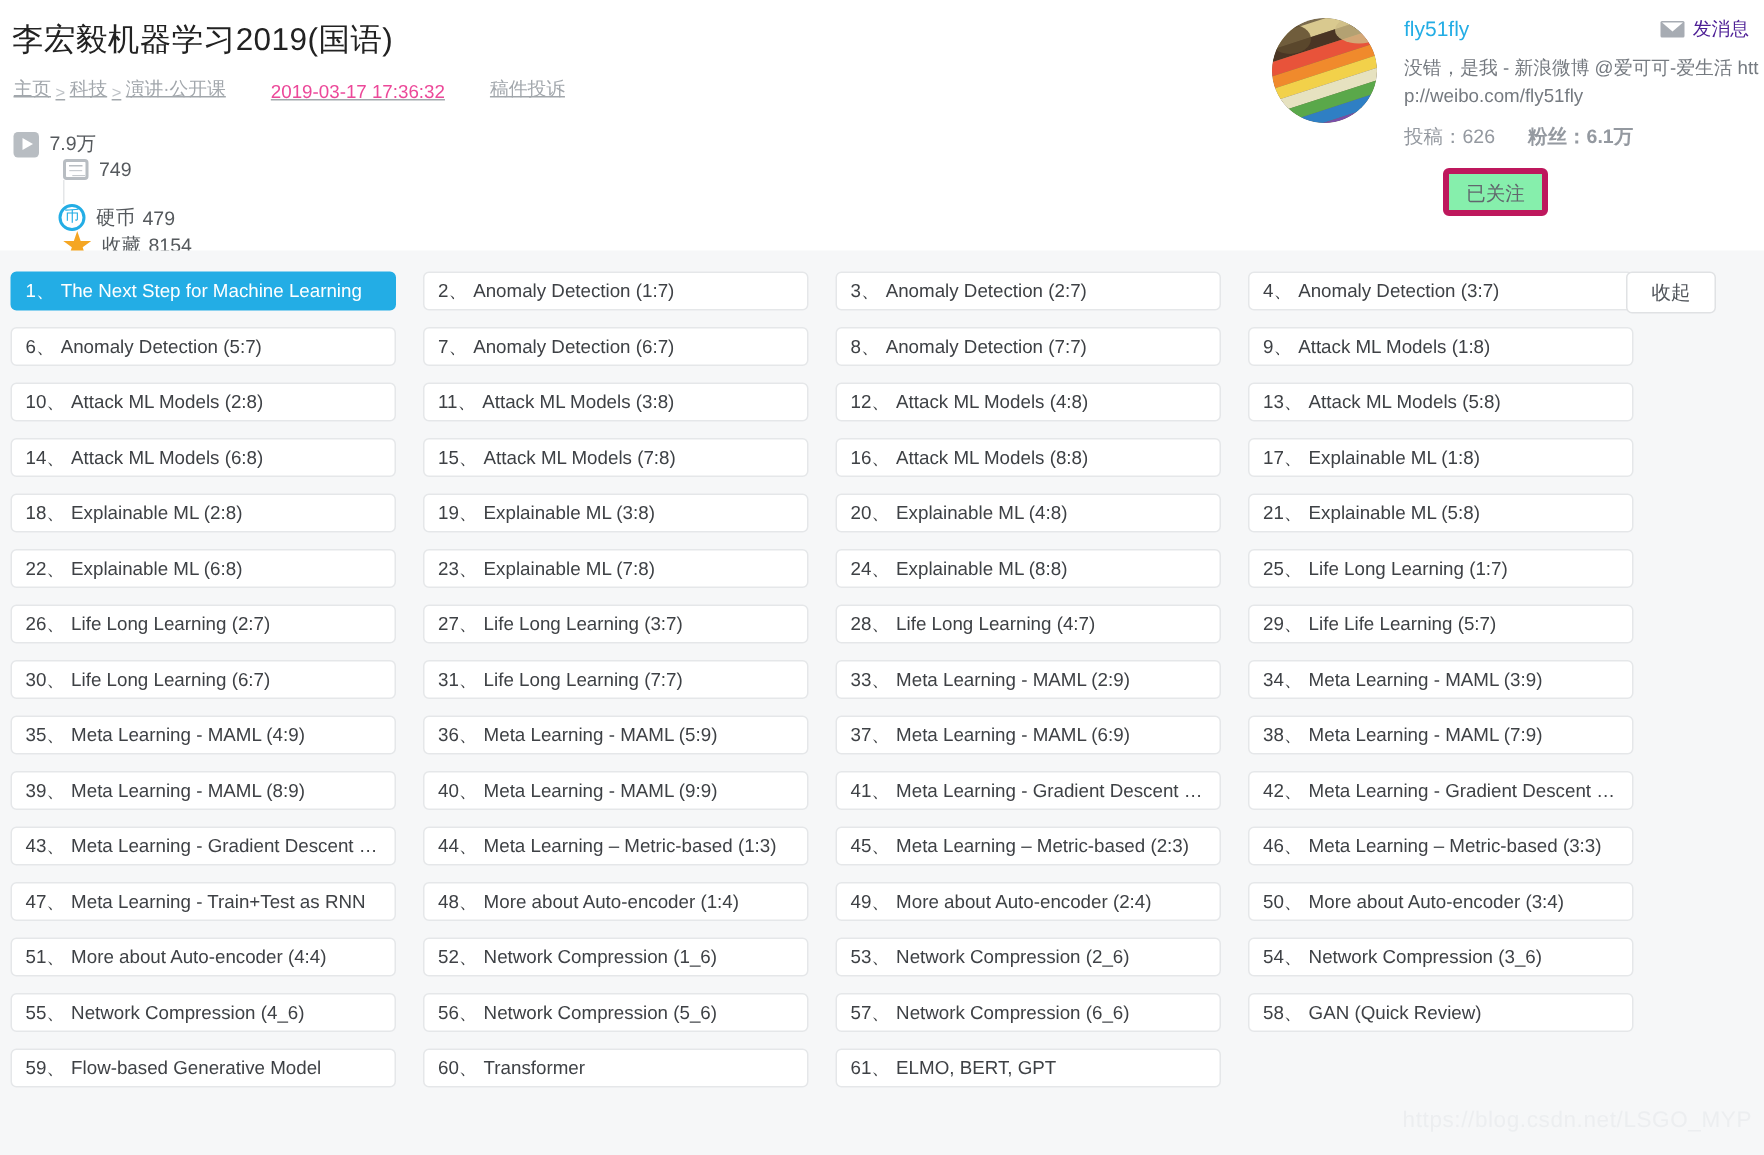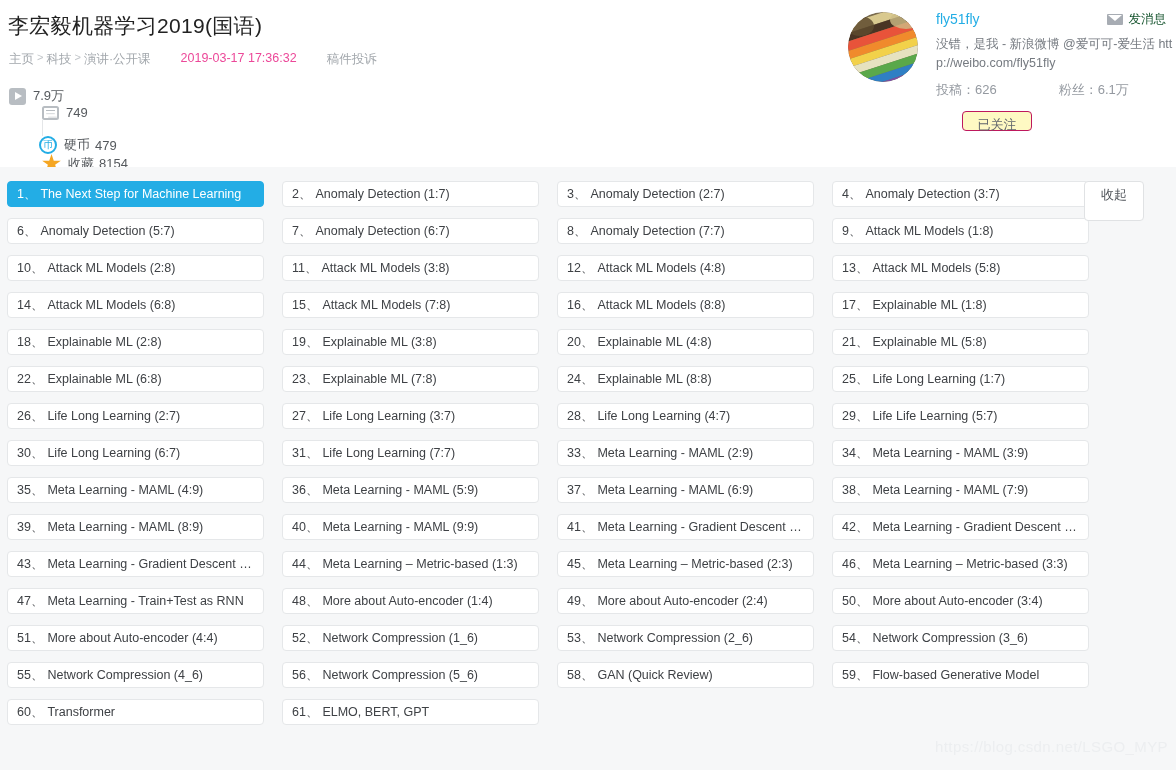--- a/index.html
+++ b/index.html
@@ -17,21 +17,21 @@
 
   .video-title {
     position: absolute; left: 8px; top: 12px;
     font-size: 21px; color: #222; font-weight: normal;
     letter-spacing: .3px; white-space: nowrap;
   }
 
   .meta-row {
     position: absolute; left: 9px; top: 51px;
     font-size: 12.5px; color: #a2a7ac;
-    display: flex; align-items: flex-start;
+    display: flex; align-items: flex-end; text-decoration: underline;
   }
   .crumb { color: #a2a7ac; text-decoration: none; }
   .crumb-sep { margin: 0 3px; color: #c0c4c8; font-size: 11px; }
   .pubdate { margin-left: 30px; color: #ec4899; }
   .complain { margin-left: 30px; color: #a2a7ac; text-decoration: none; }
 
   .stats-row {
     position: absolute; left: 9px; top: 87px;
     display: flex; align-items: flex-start;
     font-size: 13px; color: #55595d; flex-direction: column;
@@ -87,21 +87,21 @@
   .avatar svg { display: block; width: 70px; height: 70px; }
 
   .up-body { margin-left: 88px; position: relative; }
   .up-name {
     font-size: 14px; color: #23ade5; text-decoration: none;
     display: inline-block; line-height: 18px;
   }
   .msg-link {
     position: absolute; right: 2px; top: 1px;
     display: flex; align-items: center;
-    font-size: 12.5px; color: #14532d; text-decoration: none;
+    font-size: 12.5px; color: #4c1d95; text-decoration: none;
   }
   .icon-env {
     width: 16px; height: 11px; flex: none; margin-right: 6px;
     background: #a7acb3; position: relative; border-radius: 1px;
   }
   .icon-env::after {
     content: ""; position: absolute; left: 1px; top: 0.5px;
     width: 0; height: 0;
     border-left: 7px solid transparent;
     border-right: 7px solid transparent;
@@ -109,26 +109,26 @@
   }
   .up-sign {
     margin-top: 7px; font-size: 12.5px; color: #757a80;
     line-height: 19px; width: 246px;
     word-break: break-all;
   }
   .up-counts {
     margin-top: 8px; font-size: 13px; color: #9499a0;
     display: flex;
   }
-  .up-counts .c2 { margin-left: 62px; }
+  .up-counts .c2 { margin-left: 22px; font-weight: bold; }
   .follow-btn {
     margin-top: 12px; margin-left: 26px;
-    width: 70px; height: 20px;
-    border: 1px solid #be185d; border-radius: 4px;
-    background: #fef9c3; color: #61666d; font-size: 13px;
+    width: 70px; height: 32px;
+    border: 4px solid #be185d; border-radius: 4px;
+    background: #86efac; color: #61666d; font-size: 13px;
     line-height: 26px; text-align: center; cursor: pointer;
     font-family: "Liberation Sans", sans-serif;
   }
 
   
   .list-panel {
     position: absolute; left: 0; top: 167px;
     width: 1176px; height: 603px;
     background: #f6f7f8;
     padding: 14px 0 0 0;
@@ -153,21 +153,21 @@
     cursor: pointer;
   }
   .ep.active {
     background: #23ade5; border-color: #23ade5;
     color: #ffffff;
   }
   .ep-num { margin-right: 4px; }
 
   .collapse-btn {
     position: absolute; right: 32px; top: 181px;
-    width: 60px; height: 40px;
+    width: 60px; height: 28px;
     background: #fff; border: 1px solid #e0e2e4; border-radius: 4px;
     font-size: 13px; color: #50545a; line-height: 26px;
     text-align: center; cursor: pointer;
     font-family: "Liberation Sans", sans-serif;
   }
 
   .watermark {
     position: absolute; right: 8px; bottom: 15px;
     font-size: 15px; color: #eceef0;
     letter-spacing: .4px; user-select: none;
@@ -312,20 +312,21 @@
         <div class="ep"><span class="ep-num">47、</span><span>Meta Learning - Train+Test as RNN</span></div>
         <div class="ep"><span class="ep-num">48、</span><span>More about Auto-encoder (1:4)</span></div>
         <div class="ep"><span class="ep-num">49、</span><span>More about Auto-encoder (2:4)</span></div>
         <div class="ep"><span class="ep-num">50、</span><span>More about Auto-encoder (3:4)</span></div>
         <div class="ep"><span class="ep-num">51、</span><span>More about Auto-encoder (4:4)</span></div>
         <div class="ep"><span class="ep-num">52、</span><span>Network Compression (1_6)</span></div>
         <div class="ep"><span class="ep-num">53、</span><span>Network Compression (2_6)</span></div>
         <div class="ep"><span class="ep-num">54、</span><span>Network Compression (3_6)</span></div>
         <div class="ep"><span class="ep-num">55、</span><span>Network Compression (4_6)</span></div>
         <div class="ep"><span class="ep-num">56、</span><span>Network Compression (5_6)</span></div>
+        <div class="ep"><span class="ep-num">57、</span><span>Network Compression (6_6)</span></div>
         <div class="ep"><span class="ep-num">58、</span><span>GAN (Quick Review)</span></div>
         <div class="ep"><span class="ep-num">59、</span><span>Flow-based Generative Model</span></div>
         <div class="ep"><span class="ep-num">60、</span><span>Transformer</span></div>
         <div class="ep"><span class="ep-num">61、</span><span>ELMO, BERT, GPT</span></div>
       </div>
   </div>
 
   <div class="collapse-btn">收起</div>
 
   <div class="watermark">https://blog.csdn.net/LSGO_MYP</div>

